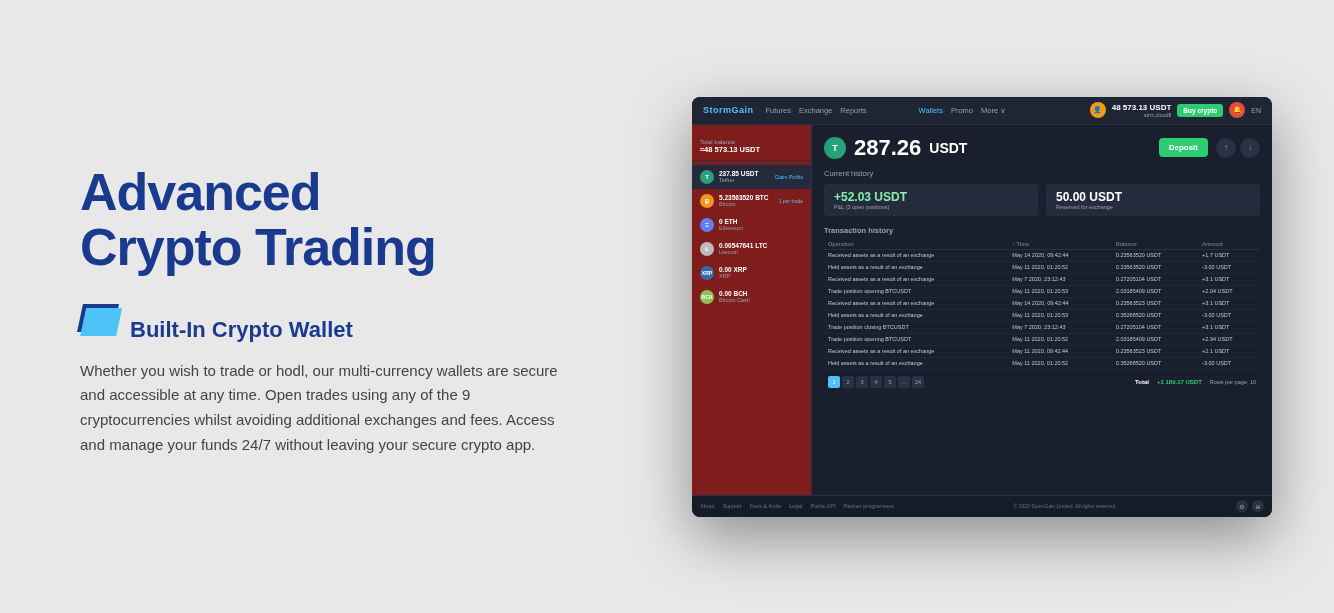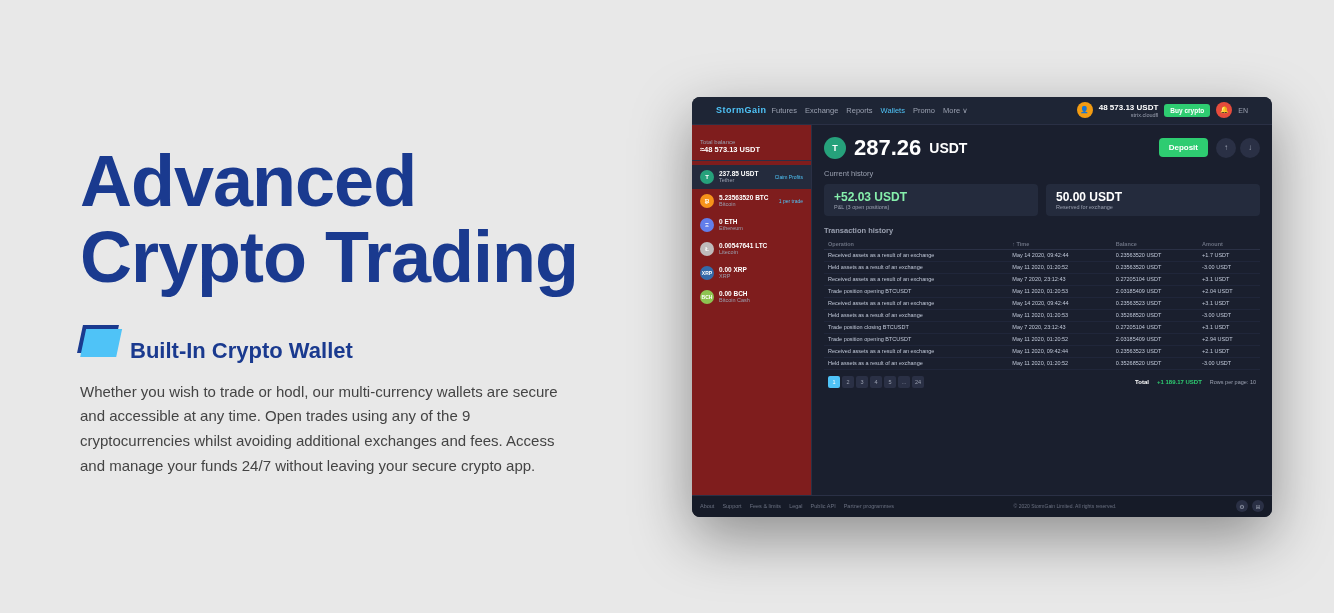--- a/index.html
+++ b/index.html
@@ -16,21 +16,21 @@
       width: 650px;
       min-width: 650px;
       padding: 50px 60px 40px 80px;
       display: flex;
       flex-direction: column;
       justify-content: center;
       position: relative;
     }
 
     .main-title {
-      font-size: 72px;
+      font-size: 52px;
       font-weight: 900;
       color: #1a3a8f;
       line-height: 1.05;
       margin-bottom: 18px;
       letter-spacing: -1px;
     }
 
     .feature-row {
       display: flex;
       align-items: center;
@@ -106,42 +106,43 @@
       box-shadow: 0 20px 60px rgba(0,0,0,0.4);
       font-family: Arial, sans-serif;
     }
 
     
     .app-nav {
       background: #1e2535;
       height: 28px;
       display: flex;
       align-items: center;
-      padding: 0 24px;
-      gap: 5px;
+      padding: 0 11px;
+      gap: 12px;
       border-bottom: 1px solid #2a3045;
     }
     .nav-logo {
       color: #4fc3f7;
       font-size: 9px;
       font-weight: 800;
       letter-spacing: 0.5px;
     }
     .nav-items {
       display: flex;
       gap: 8px;
       flex: 1;
     }
     .nav-item {
       color: #9aa0b0;
       font-size: 7.5px;
       cursor: pointer;
     }
     .nav-item.active {
       color: #fff;
+      margin-left: 44px;
     }
     .nav-item.highlighted {
       color: #4fc3f7;
       position: relative;
     }
     .nav-right {
       display: flex;
       align-items: center;
       gap: 6px;
     }

